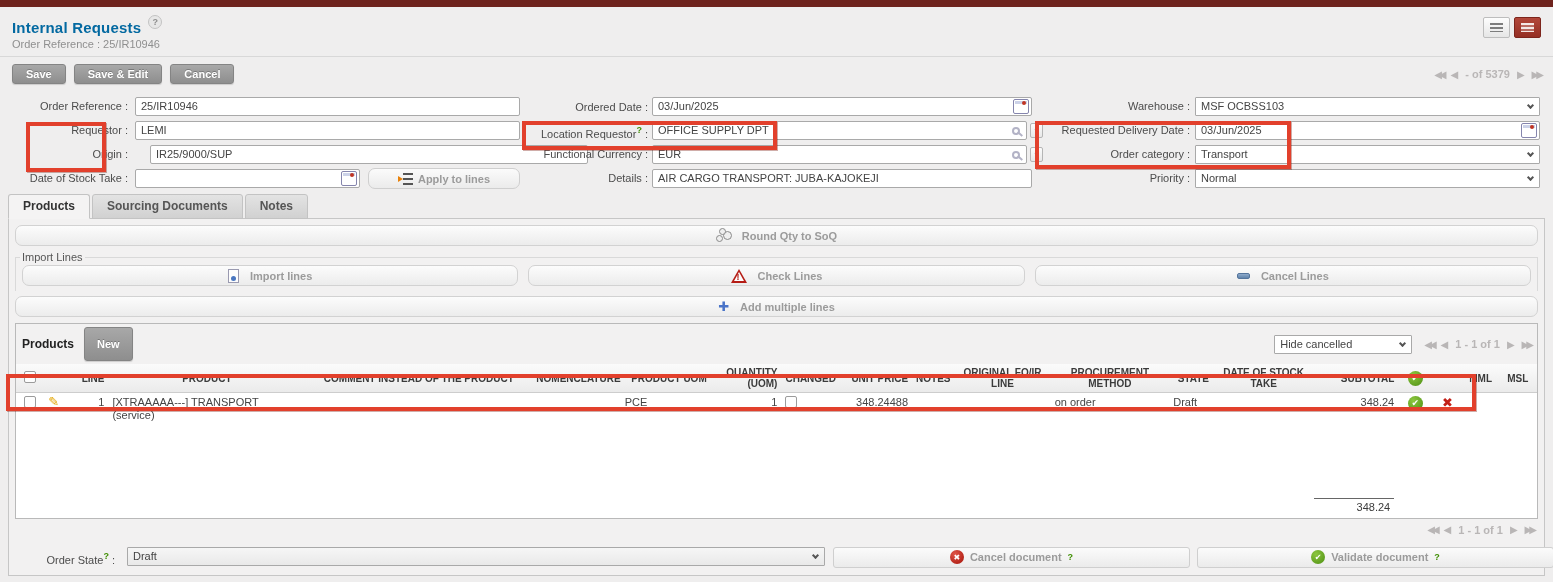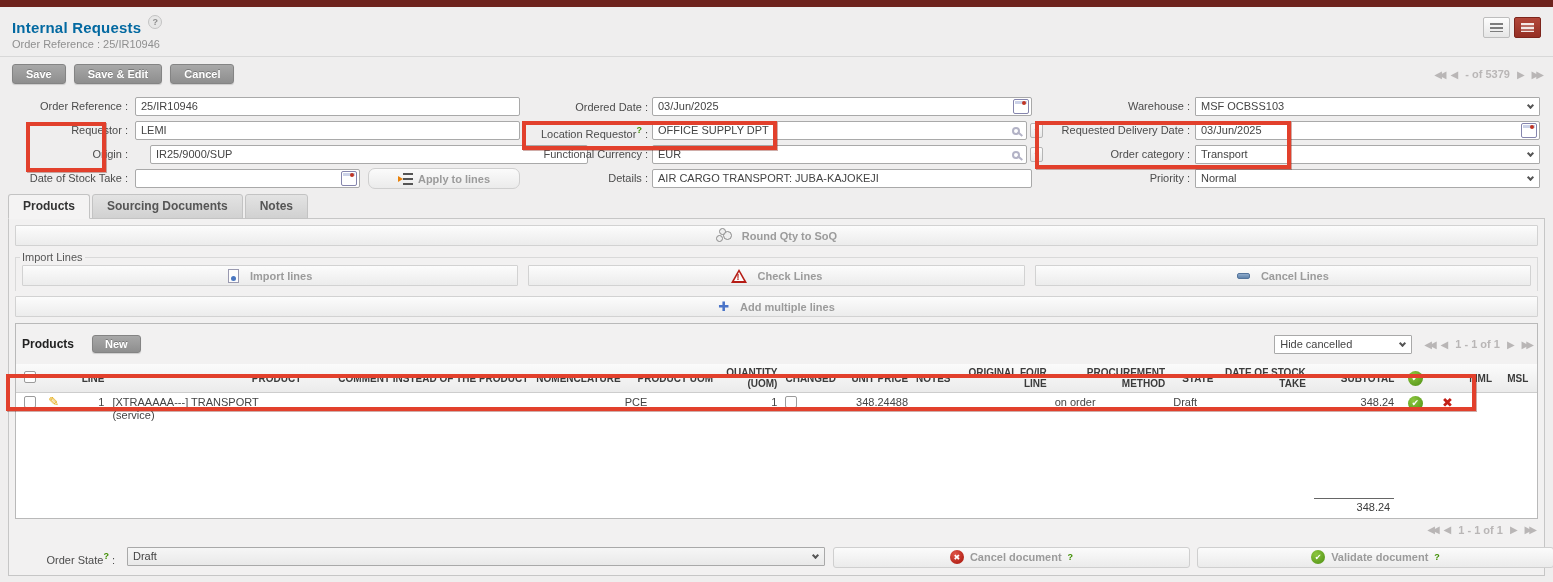--- a/index.html
+++ b/index.html
@@ -61,21 +61,21 @@
   .apply-ic::before { content:''; position:absolute; left:0; top:3px; border-top:3px solid transparent;
     border-bottom:3px solid transparent; border-left:5px solid #e8820c; }
   
   .red-box { position:absolute; border:4px solid #e2402c; box-shadow:1px 1px 0 rgba(120,20,10,.35); z-index:40; pointer-events:none; }
   
   .tabs { display:flex; margin:0 8px; position:relative; z-index:3; }
   .tab { padding:4px 14px 5px 14px; font-weight:bold; font-size:12px; color:#555; cursor:pointer;
     background:linear-gradient(#e3e3e3,#d1d1d1); border:1px solid #c3c3c3; border-radius:3px 3px 0 0; margin-right:2px; }
   .tab.active { background:#f4f3f3; color:#333; border-bottom-color:#f4f3f3; }
   .tab-panel { margin:-1px 8px 0 8px; border:1px solid #c6c6c6; background:#f2f1f1; padding:6px 6px 6px 6px; }
-  .wide-btn { height:21px; background:linear-gradient(#fcfcfc,#ececec); border:1px solid #d2d2d2; border-radius:1px;
+  .wide-btn { height:21px; background:linear-gradient(#fcfcfc,#ececec); border:1px solid #d2d2d2; border-radius:7px;
     color:#9b9b9b; font-weight:bold; display:flex; align-items:center; justify-content:center; gap:11px; cursor:pointer; }
   .coins-ic { position:relative; width:15px; height:13px; flex:none; }
   .coins-ic b { position:absolute; left:0; bottom:0; width:7px; height:7px; border:1px solid #8a8a8a; border-radius:50%; background:#efefef; }
   .coins-ic::before { content:''; position:absolute; left:7px; top:2px; width:7px; height:7px; border:1px solid #8a8a8a; border-radius:50%; background:#efefef; }
   .coins-ic::after { content:''; position:absolute; left:3px; top:-1px; width:5px; height:5px; border:1px solid #8a8a8a; border-radius:50%; background:#efefef; }
   .import-box { border:1px solid #d9d9d9; border-bottom:none; margin-top:5px; padding:2px 6px 5px 6px; }
   .import-box legend { font-size:11px; color:#555; padding:0 2px; margin-left:-2px; }
   .btn-row { display:flex; gap:10px; }
   .btn-row .wide-btn { flex:1; }
   .page-ic { width:11px; height:14px; background:#fdfdfd; border:1px solid #9a9ab0; position:relative; flex:none; }
@@ -88,21 +88,21 @@
   .warn-ic::after { content:'!'; position:absolute; left:-2px; top:3px; font-size:9px; font-weight:bold; color:#b51c15; }
   .plus-ic { color:#4a74c8; font-size:13px; font-weight:bold; line-height:10px; }
   
   .plist { margin-top:6px; border:1px solid #b9b9b9; background:#fff; }
   .plist-hdr { display:flex; justify-content:space-between; align-items:center; padding:3px 6px; background:#f2f1f1; }
   .plist-hdr-left { display:flex; align-items:center; gap:10px; }
   .plist-title { font-weight:bold; font-size:12px; color:#222; }
   .plist-hdr-right { display:flex; align-items:center; gap:12px; }
   .filter-sel { position:static; width:138px; height:19px; }
   table { width:100%; border-collapse:collapse; table-layout:fixed; font-size:11px; }
-  thead th { font-size:10px; font-weight:bold; color:#3b3b3b; text-align:right; vertical-align:middle;
+  thead th { font-size:10px; font-weight:bold; color:#3b3b3b; text-align:center; vertical-align:middle;
     padding:3px 4px; background:linear-gradient(#fbfbfb,#ebebeb); border-bottom:1px solid #cdcdcd; line-height:11px; }
   thead th.r, td.r { text-align:right; }
   thead th.c, td.c { text-align:center; }
   tbody td { padding:3px 4px; vertical-align:top; background:#fff; line-height:13px; }
   .cbx { display:inline-block; width:12px; height:12px; border:1px solid #9b9b9b; background:#fdfdfd; border-radius:2px; cursor:pointer; }
   .pencil { color:#e2a400; font-size:13px; line-height:12px; cursor:pointer; display:inline-block; }
   .okc { width:15px; height:15px; border-radius:50%; background:radial-gradient(circle at 35% 30%,#8cc63e,#4e8f14);
     color:#fff; font-size:9px; font-weight:bold; display:inline-flex; align-items:center; justify-content:center; cursor:pointer;}
   .delx { color:#c22017; font-weight:bold; font-size:13px; cursor:pointer; line-height:13px; display:inline-block;}
   .total-cell { border-top:1px solid #666; text-align:right; padding:2px 4px 1px 4px; color:#3b3b3b; }
@@ -259,21 +259,21 @@
 
   <div class="wide-btn" style="margin-top:5px">
     <span class="plus-ic">✚</span>
     <span>Add multiple lines</span>
   </div>
 
   <div class="plist">
     <div class="plist-hdr">
       <div class="plist-hdr-left">
         <span class="plist-title">Products</span>
-        <span class="gbtn" style="padding:2px 12px;margin:8px">New</span>
+        <span class="gbtn" style="padding:10px 12px;margin:0">New</span>
       </div>
       <div class="plist-hdr-right">
         <div class="sel filter-sel">
           <span class="val">Hide cancelled</span>
             <span class="chev"></span>
         </div>
         <div class="pager">
           <span class="pg-ic pg-dbl">◀◀</span>
           <span class="pg-ic">◀</span>
           <span>1 - 1 of 1</span>

